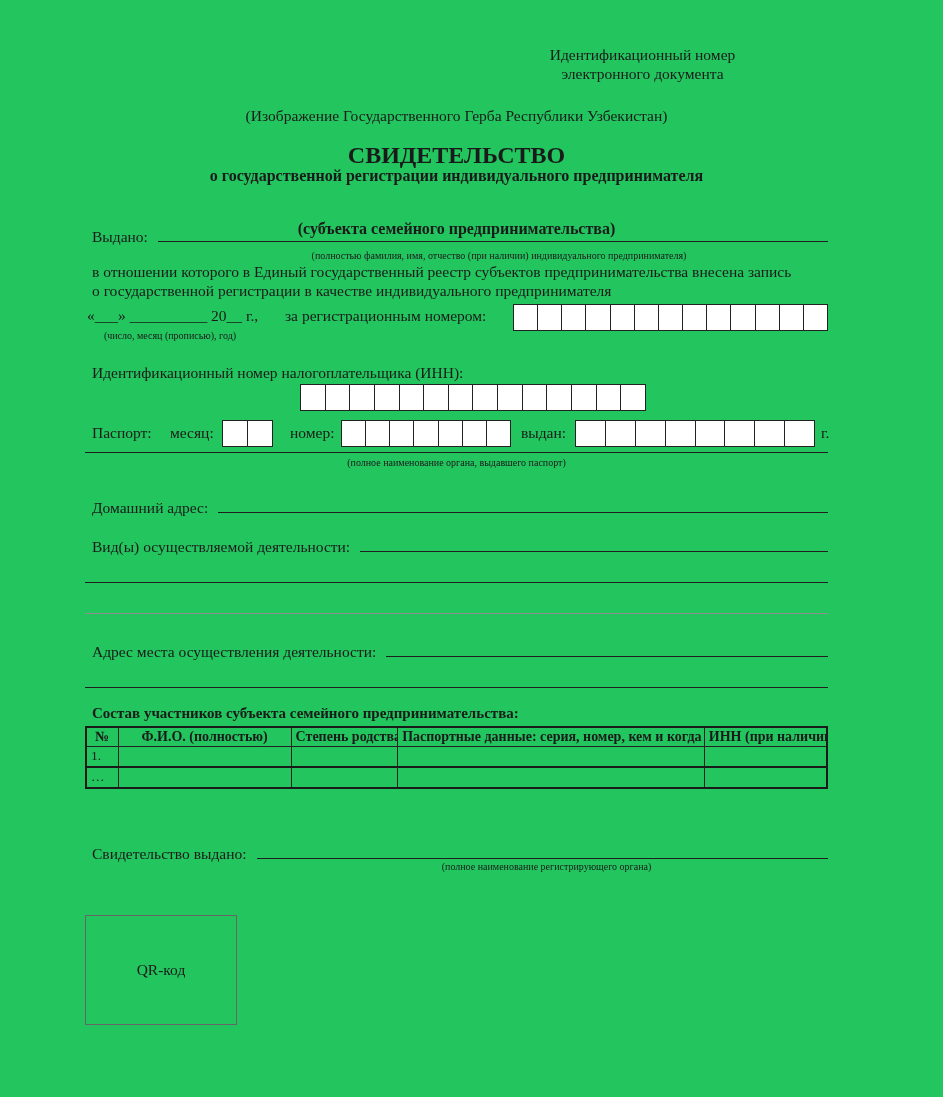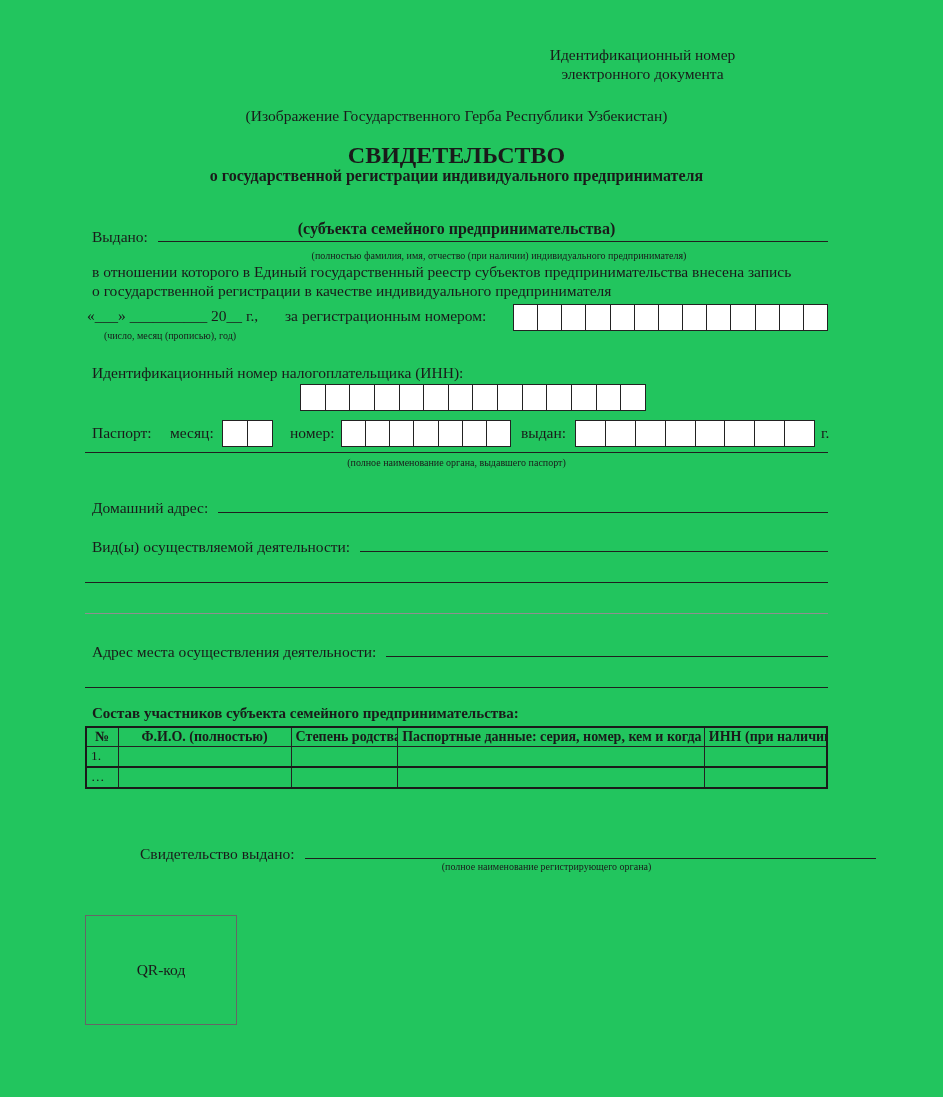--- a/index.html
+++ b/index.html
@@ -178,21 +178,21 @@
         <tr class="row-sep">
           <td>…</td>
           <td></td>
           <td></td>
           <td></td>
           <td></td>
         </tr>
       </tbody>
     </table>
 
-    <div class="abs flexrow txt" style="left:7px;top:845px;width:736px;margin-left:48px;">
+    <div class="abs flexrow txt" style="left:7px;top:845px;width:736px;">
       <span>Свидетельство выдано:</span>
       <span class="fillline"></span>
     </div>
     <div class="abs cap center" style="left:180px;top:861px;width:563px;">(полное наименование регистрирующего органа)</div>
 
     <div class="qrbox">
       <span>QR-код</span>
     </div>
 
   </div>

